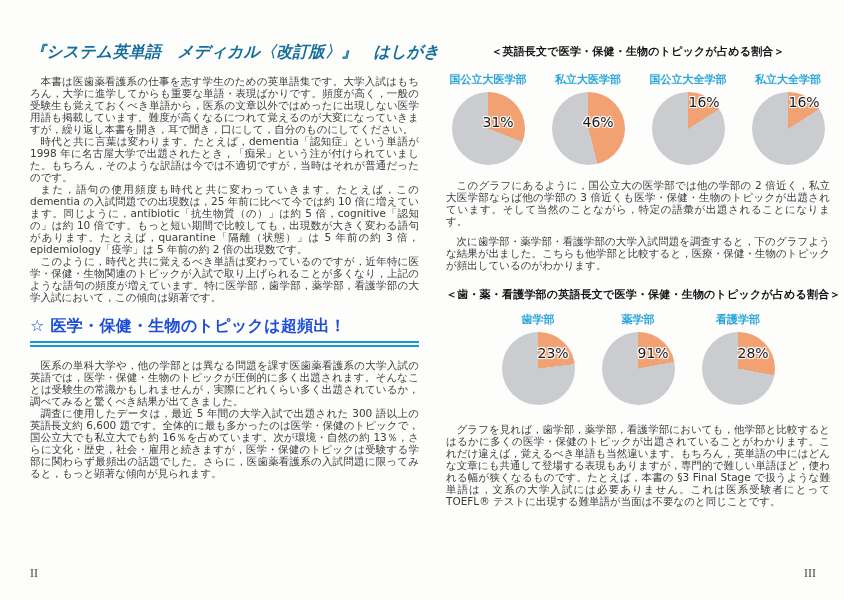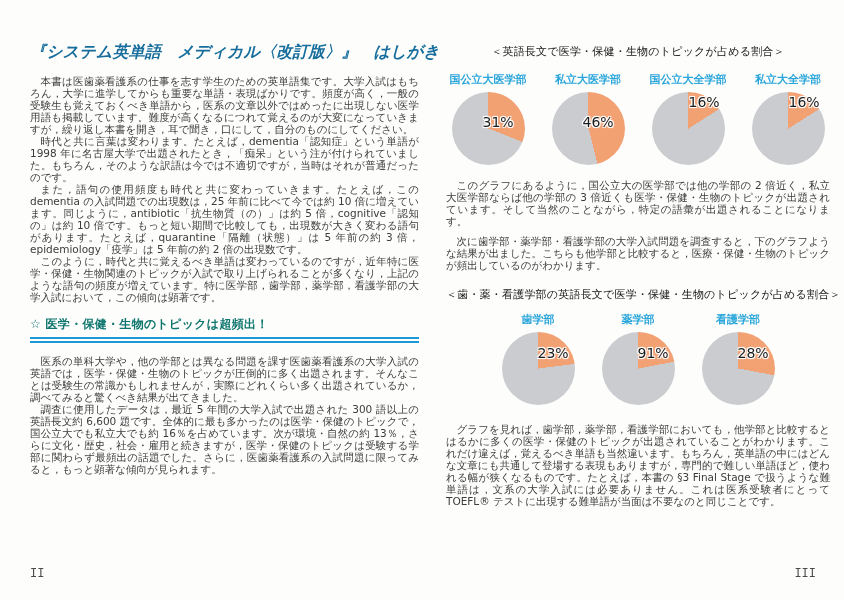--- a/index.html
+++ b/index.html
@@ -22,30 +22,30 @@
     font-size:10.5px; line-height:12px;
     text-align:justify; text-indent:1em; color:#3b3b3b;
   }
   .mt12 { margin-top:12px; }
   .mt14 { margin-top:14px; }
   .mt8  { margin-top:8px; }
   .mt16 { margin-top:16px; }
   .mt18 { margin-top:18px; }
 
   .section-heading {
-    margin-top:13px; font-size:12px; font-weight:bold; color:#0f766e;
+    margin-top:13px; font-size:16px; font-weight:bold; color:#1d4ed8;
     letter-spacing:0.3px;
   }
   .double-rule {
     margin-top:4px; height:6px;
     border-top:2px solid #1a9ad4; border-bottom:2px solid #1a9ad4;
   }
 
   .chart-title {
-    text-align:center; font-weight:normal; font-size:11px; color:#141414;
+    text-align:center; font-weight:bold; font-size:11px; color:#141414;
     letter-spacing:0.2px; white-space:nowrap;
   }
   .pie-row { display:flex; justify-content:center; }
   .row1 { gap:16px; margin-top:13px; }
   .row2 { gap:14px; margin-top:10px; }
   .pie-item { display:flex; flex-direction:column; align-items:center; width:86px; }
   .pie-label {
     font-size:11px; font-weight:bold; color:#2ba6da;
     white-space:nowrap; margin-bottom:5px;
   }
@@ -56,21 +56,21 @@
   .pct {
     position:absolute; font-size:14px; color:#1b1b1b;
     text-shadow:-1px -1px 0 #fff, 1px -1px 0 #fff, -1px 1px 0 #fff, 1px 1px 0 #fff, 0 0 3px #fff;
   }
   .pct-mid   { left:31px; top:22px; }
   .pct-top   { left:37px; top:2px;  }
   .pct-upper { left:36px; top:13px; }
 
   .page-num {
     position:absolute; bottom:19px;
-    font-family:Liberation Mono, monospace;
+    font-family:Liberation Serif, serif;
     font-size:12px; color:#4a4a4a;
   }
   .page-num-left  { left:30px; }
   .page-num-right { right:28px; }
 </style>
 </head>
 <body>
 
 <div class="page left-page">
   <div class="book-title">『システム英単語　メディカル〈改訂版〉』　はしがき</div>

